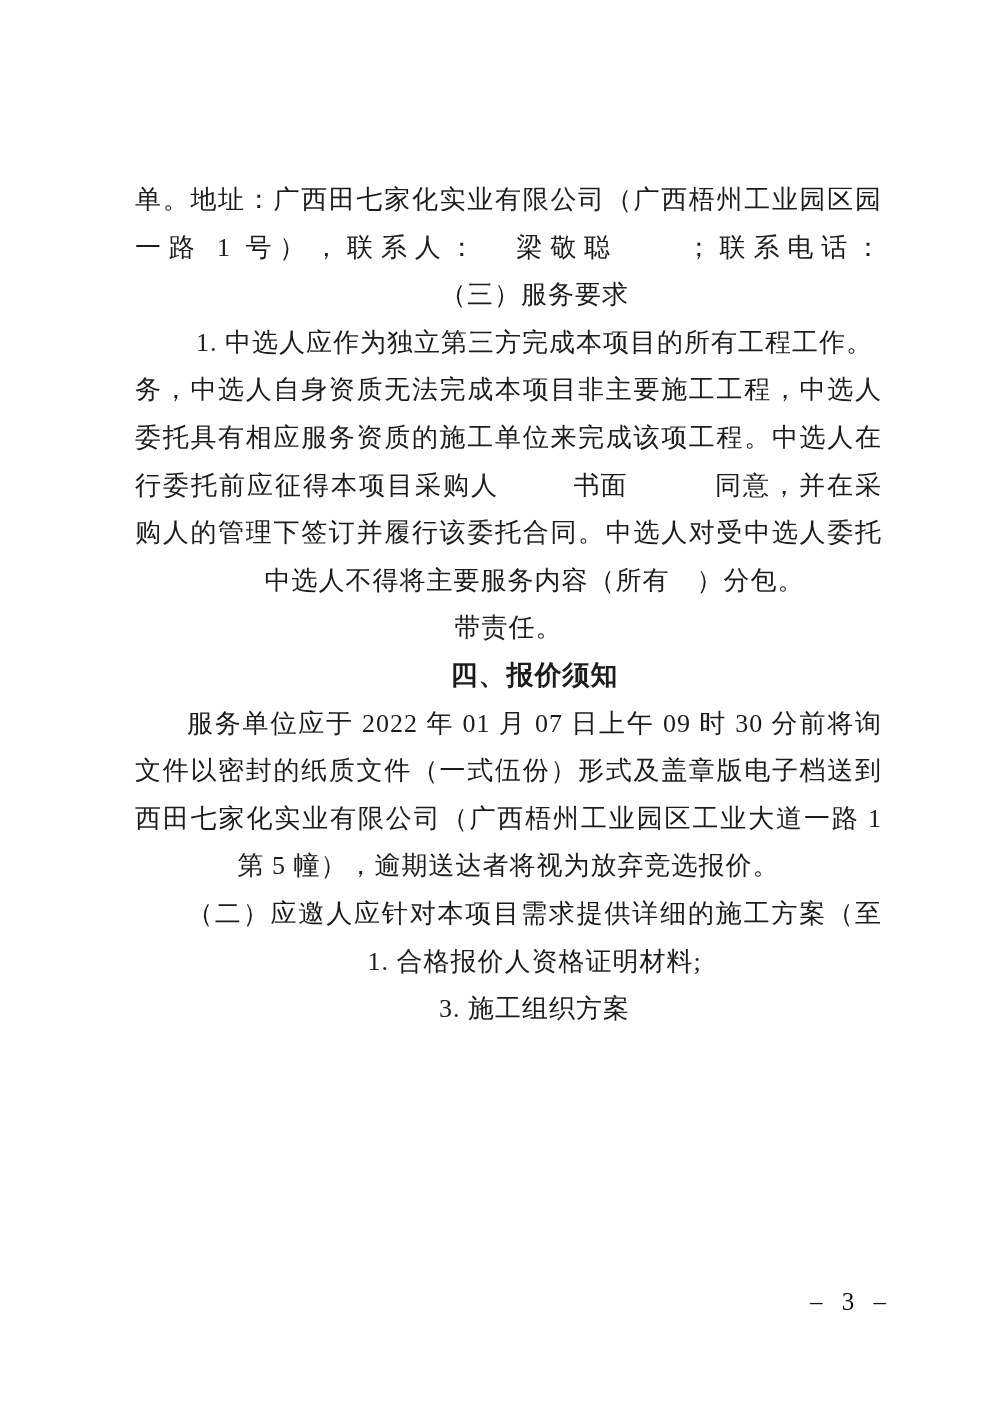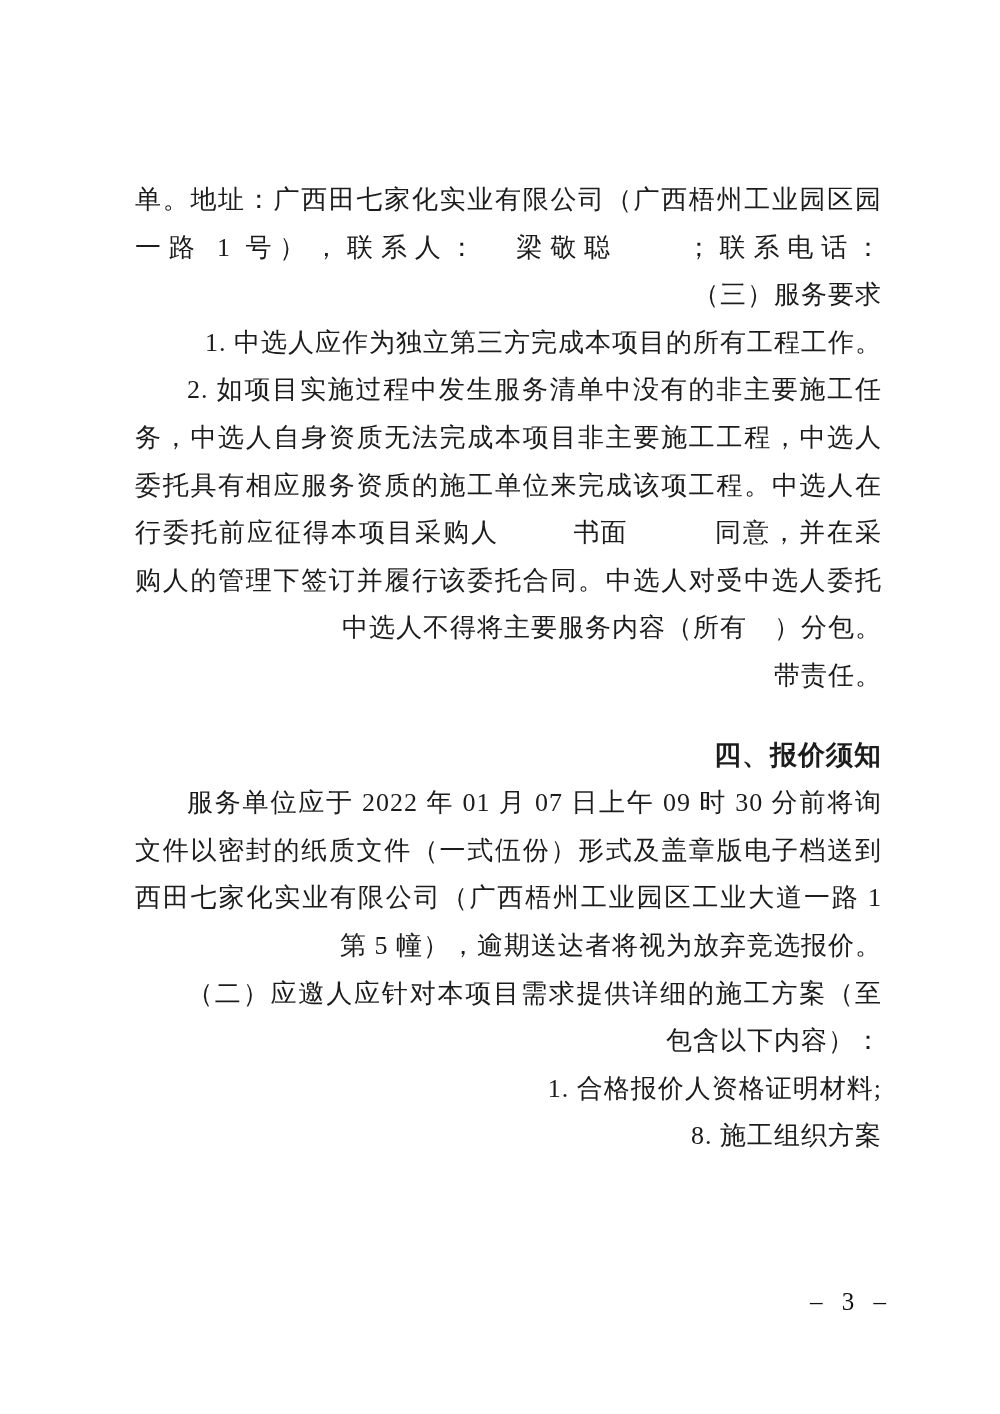--- a/index.html
+++ b/index.html
@@ -20,36 +20,35 @@
     position: absolute;
     left: 135px;
     top: 176px;
     width: 747px;
   }
   .line {
     font-size: 26px;
     line-height: 47.6px;
     height: 47.6px;
     letter-spacing: 1px;
-    text-align: right;
+    text-align: center;
     white-space: pre-wrap;
     overflow: hidden;
   }
   .j {
     text-align: justify;
     text-align-last: justify;
   }
   .ind {
     text-indent: 52px;
   }
   .heading {
     font-family: "Liberation Sans", "DejaVu Sans", sans-serif;
     font-weight: bold;
     font-size: 27px;
-    margin-top: 32px;
   }
   .blank {
     display: inline-block;
     min-width: 195px;
     border-bottom: 2px solid #8b5cf6;
     text-align: center;
     text-align-last: center;
     margin: 0 16px 0 4px;
   }
   .pagenum {
@@ -65,35 +64,33 @@
 </head>
 <body>
 
 <div class="page">
   <div class="content">
 
     <div class="line j">单。地址：广西田七家化实业有限公司（广西梧州工业园区园区</div>
     <div class="line j">一路 1 号），联系人：　梁敬聪　　；联系电话： 15278469331</div>
     <div class="line ind">（三）服务要求</div>
     <div class="line ind">1. 中选人应作为独立第三方完成本项目的所有工程工作。</div>
-    <div class="line j ind">2. 如项目实施过程中发生服务清单中没有的非主要施工任</div>
     <div class="line j">务，中选人自身资质无法完成本项目非主要施工工程，中选人应</div>
     <div class="line j">委托具有相应服务资质的施工单位来完成该项工程。中选人在实</div>
 
     <div class="line j"><span>行委托前应征得本项目采购人</span><span class="blank"><span>书面</span></span><span>同意，并在采</span></div>
 
     <div class="line j">购人的管理下签订并履行该委托合同。中选人对受中选人委托的</div>
     <div class="line ind">中选人不得将主要服务内容（所有　）分包。</div>
     <div class="line">带责任。</div>
     <div class="line ind heading">四、报价须知</div>
     <div class="line j ind">服务单位应于 2022 年 01 月 07 日上午 09 时 30 分前将询比</div>
     <div class="line j">文件以密封的纸质文件（一式伍份）形式及盖章版电子档送到广</div>
     <div class="line j">西田七家化实业有限公司（广西梧州工业园区工业大道一路 1 号</div>
     <div class="line">第 5 幢），逾期送达者将视为放弃竞选报价。</div>
     <div class="line j ind">（二）应邀人应针对本项目需求提供详细的施工方案（至少</div>
-    <div class="line">包含以下内容）：</div>
     <div class="line ind">1. 合格报价人资格证明材料;</div>
-    <div class="line ind">8. 施工组织方案</div>
+    <div class="line ind">3. 施工组织方案</div>
 
   </div>
 
   <div class="pagenum">– 3 –</div>
 </div>
 
 </body></html>

